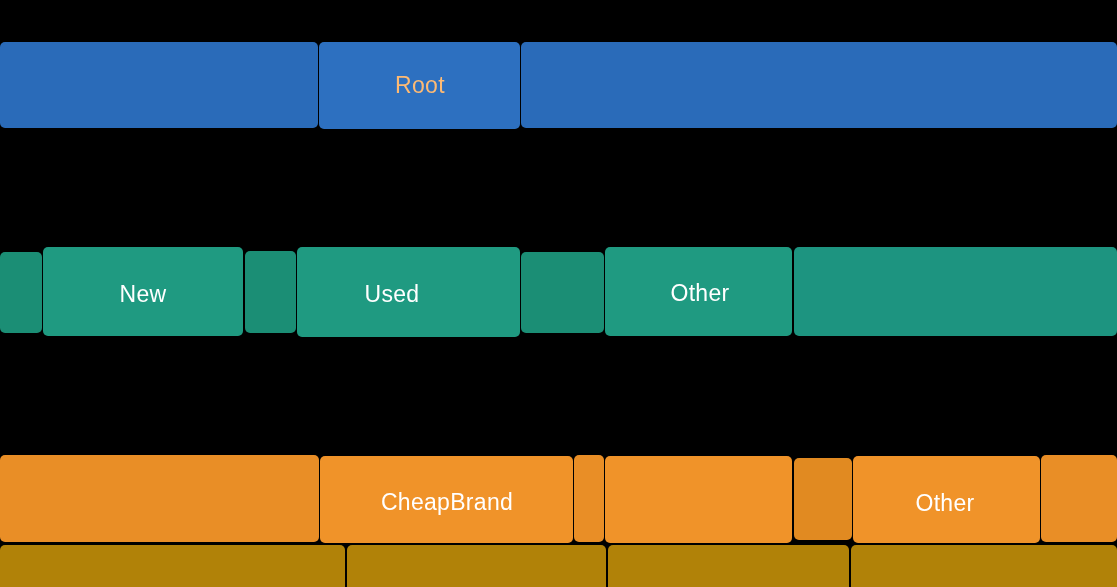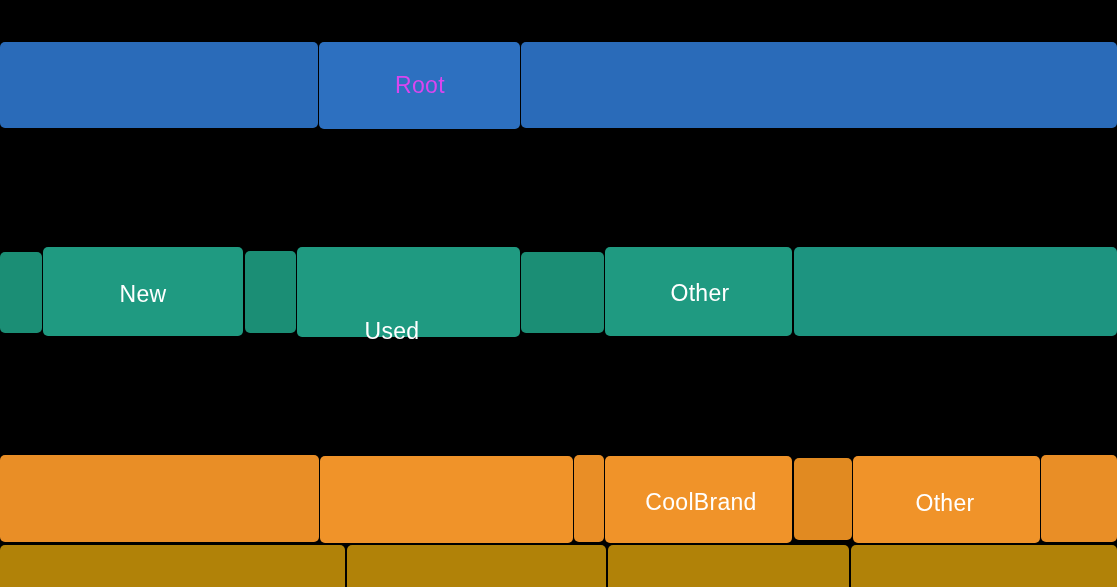--- a/index.html
+++ b/index.html
@@ -49,19 +49,19 @@
     <div class="node" style="left: 320px; top: 456px; width: 253px; height: 87px; background: rgb(240, 147, 41);"></div>
     <div class="node" style="left: 574px; top: 455px; width: 30px; height: 87px; background: rgb(233, 142, 38);"></div>
     <div class="node" style="left: 605px; top: 456px; width: 187px; height: 87px; background: rgb(240, 147, 41);"></div>
     <div class="node" style="left: 793.5px; top: 458px; width: 58px; height: 82px; background: rgb(225, 138, 33);"></div>
     <div class="node" style="left: 853px; top: 456px; width: 187px; height: 87px; background: rgb(240, 147, 41);"></div>
     <div class="node" style="left: 1041px; top: 455px; width: 76px; height: 87px; background: rgb(233, 142, 38);"></div>
     <div class="node" style="left: 0px; top: 545px; width: 345px; height: 50px; background: rgb(177, 130, 8);"></div>
     <div class="node" style="left: 347px; top: 545px; width: 259px; height: 50px; background: rgb(177, 130, 8);"></div>
     <div class="node" style="left: 608px; top: 545px; width: 241px; height: 50px; background: rgb(177, 130, 8);"></div>
     <div class="node" style="left: 851px; top: 545px; width: 266px; height: 50px; background: rgb(177, 130, 8);"></div>
-    <span class="node-label" style="left: 420px; top: 85px; color: #d946ef;">Root</span>
+    <span class="node-label" style="left: 420px; top: 85px; color: #fdba74;">Root</span>
     <span class="node-label" style="left: 143px; top: 294px; color: rgb(255, 255, 255); text-align: center;">New</span>
-    <span class="node-label" style="left: 392px; top: 294px; color: rgb(255, 255, 255); margin-top: 37px;">Used</span>
+    <span class="node-label" style="left: 392px; top: 294px; color: rgb(255, 255, 255);">Used</span>
     <span class="node-label" style="left: 700px; top: 293px; color: rgb(255, 255, 255);">Other</span>
-    <span class="node-label" style="left: 701px; top: 502px; color: rgb(255, 255, 255);">CoolBrand</span>
+    <span class="node-label" style="left: 447px; top: 502px; color: rgb(255, 255, 255);">CheapBrand</span>
     <span class="node-label" style="left: 945px; top: 503px; color: rgb(255, 255, 255);">Other</span>
   </div>
 
 </body></html>

